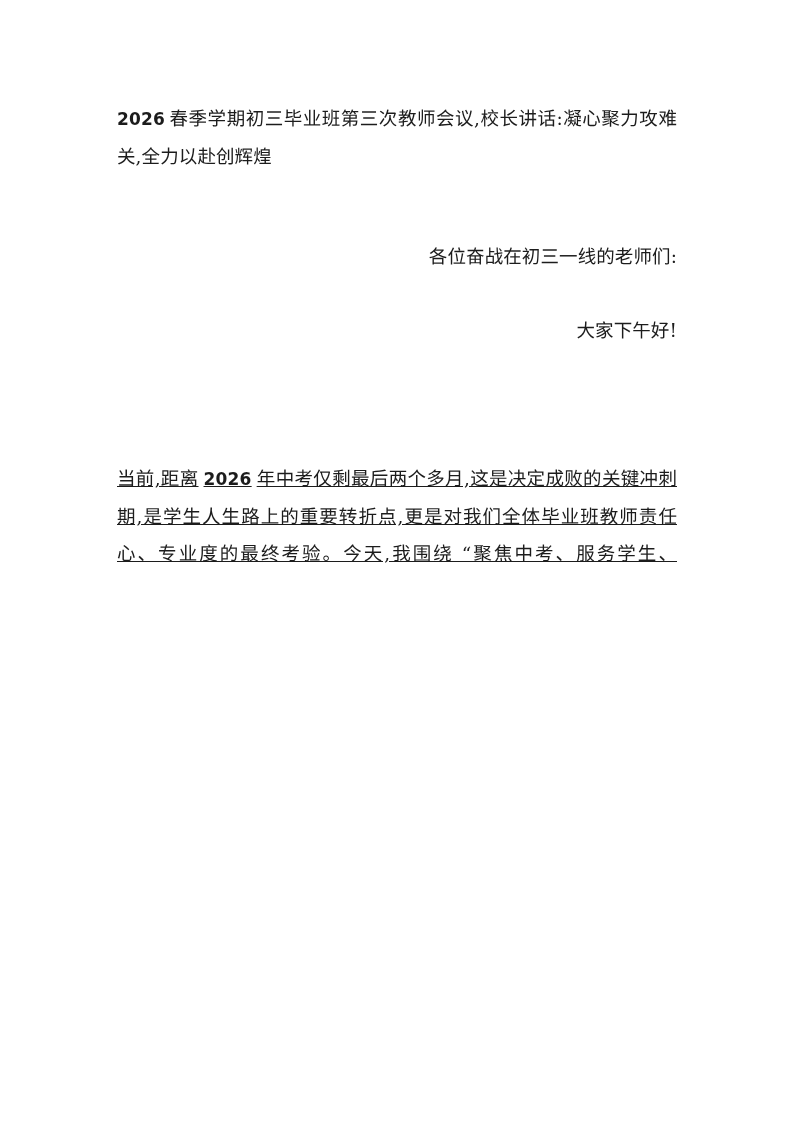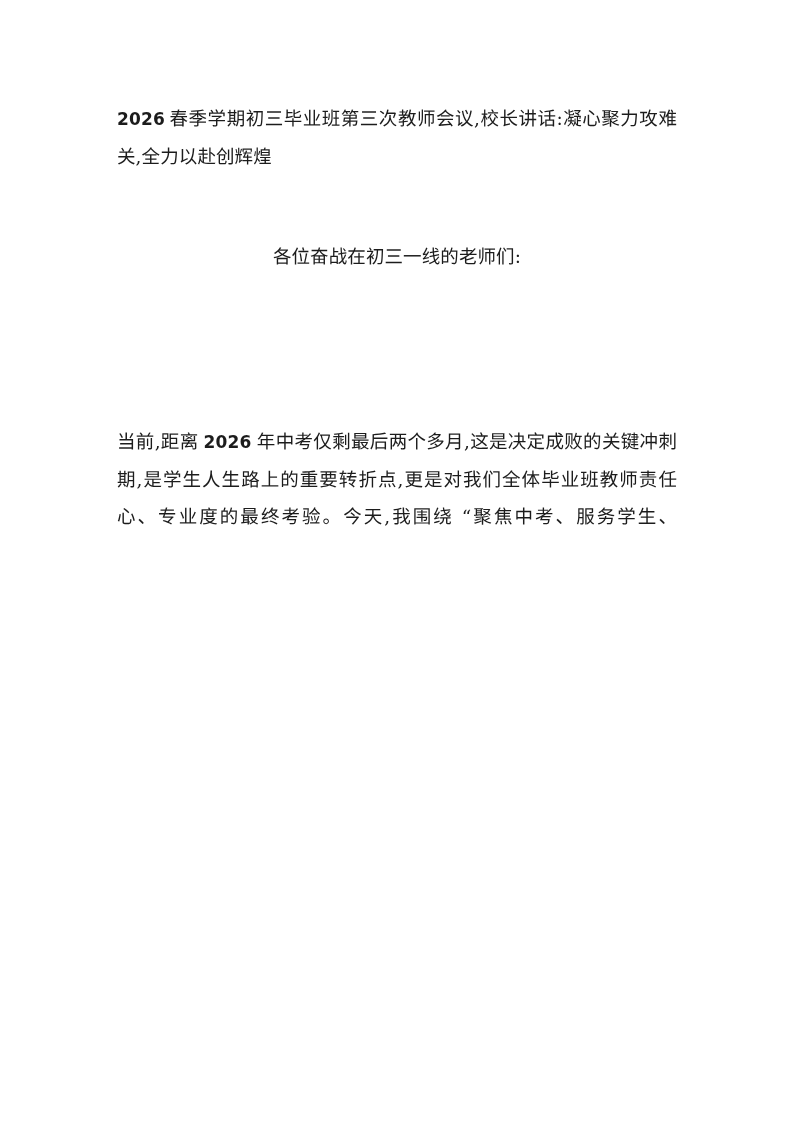--- a/index.html
+++ b/index.html
@@ -46,28 +46,29 @@
   }
 
   
   .title {
     text-align: justify;
     text-align-last: left;
   }
 
   
   .para.short {
-    text-align: center;
+    text-align: right;
     text-justify: auto;
   }
 
   
   .para.tail {
     text-align: justify;
     text-align-last: justify;
+    text-decoration: underline;
   }
 
   
   .gap-title  { height: 63px; }
   .gap-small  { height: 37px; }
   .gap-para   { height: 37px; }
 
   
   .latin {
     font-family: "DejaVu Sans", "Liberation Sans", sans-serif;
@@ -88,20 +89,21 @@
   <div class="doc-body">
 
     <p class="para title"><span class="latin tight">2026</span><span>春季学期初三毕业班第三次教师会议,校长讲话:凝心聚力攻难关,全力以赴创辉煌</span></p>
 
     <div class="gap-title"></div>
 
     <p class="para short">各位奋战在初三一线的老师们:</p>
 
     <div class="gap-small"></div>
 
+    <p class="para short">大家下午好!</p>
 
     <div class="gap-small"></div>
 
 
     <div class="gap-para"></div>
 
 
     <div class="gap-para"></div>
 
     <p class="para tail"><span>当前,距离</span><span class="latin">2026</span><span>年中考仅剩最后两个多月,这是决定成败的关键冲刺期,是学生人生路上的重要转折点,更是对我们全体毕业班教师责任心、专业度的最终考验。今天,我围绕 “聚焦中考、服务学生、</span></p>

